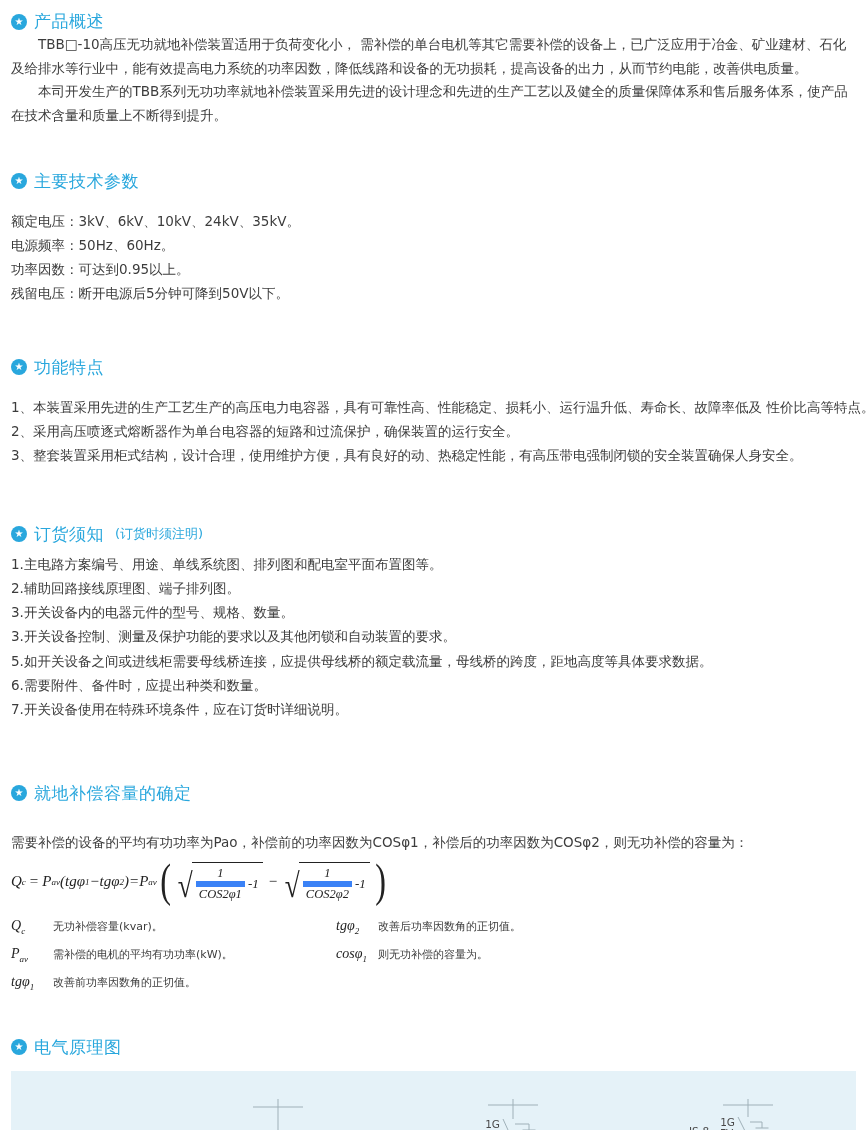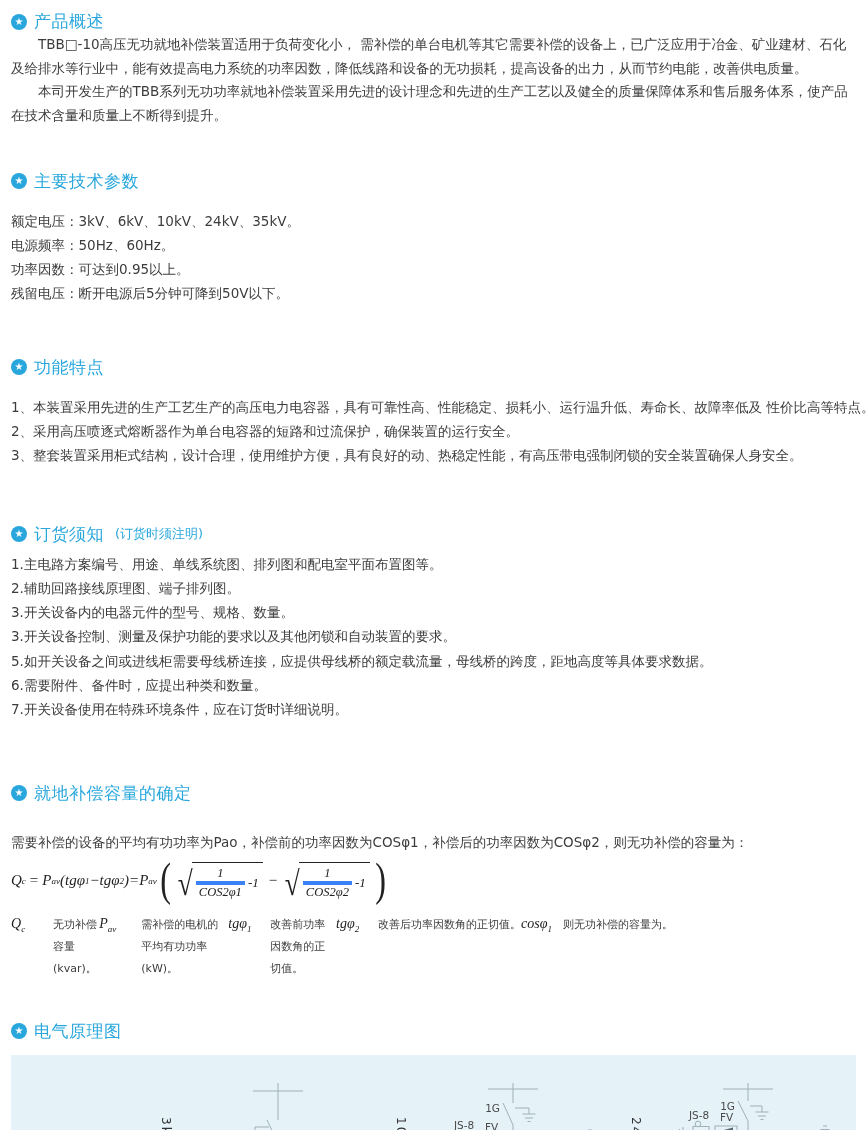--- a/index.html
+++ b/index.html
@@ -40,26 +40,26 @@
     margin-top:8px;display:flex;align-items:center;
     font-family:"Liberation Serif","DejaVu Serif",serif;font-style:italic;
     font-size:15px;color:#222;
   }
   .formula sub{font-size:9px;font-style:italic;}
   .bigp{font-size:46px;font-style:normal;font-weight:400;line-height:.75;margin:0 1px;transform:scaleX(.7);}
   .rad{display:inline-flex;align-items:flex-end;margin:0 2px;}
   .rad .sign{font-size:34px;font-style:normal;line-height:.9;margin-right:-3px;transform:scaleX(.8);}
   .rad .body{border-top:1.5px solid #222;display:inline-flex;align-items:center;padding:3px 4px 0 4px;}
   .frac{display:inline-flex;flex-direction:column;align-items:center;font-size:12.5px;line-height:1.2;}
-  .frac .den{border-top:4px solid #3b82f6;padding:0 3px;}
+  .frac .den{border-top:6px solid #3b82f6;padding:0 3px;}
   .tail{margin-left:3px;font-size:13px;}
   .fmid{margin:0 4px;font-style:normal;}
   
   .legend{margin-top:10px;display:flex;}
-  .leg-col{display:flex;flex-direction:row;line-height:2.0;}
+  .leg-col{display:flex;flex-direction:column;line-height:2.0;}
   .leg-col.left{width:325px;}
   .leg-row{display:flex;align-items:baseline;}
   .leg-sym{font-family:"Liberation Serif","DejaVu Serif",serif;font-style:italic;min-width:42px;color:#222;font-size:14px;}
   .leg-sym sub{font-size:9px;}
   .leg-text{font-size:11px;}
   
   .panel{
     margin-top:12px;background:var(--panel);height:230px;width:845px;
     display:flex;padding-left:138px;position:relative;
   }

